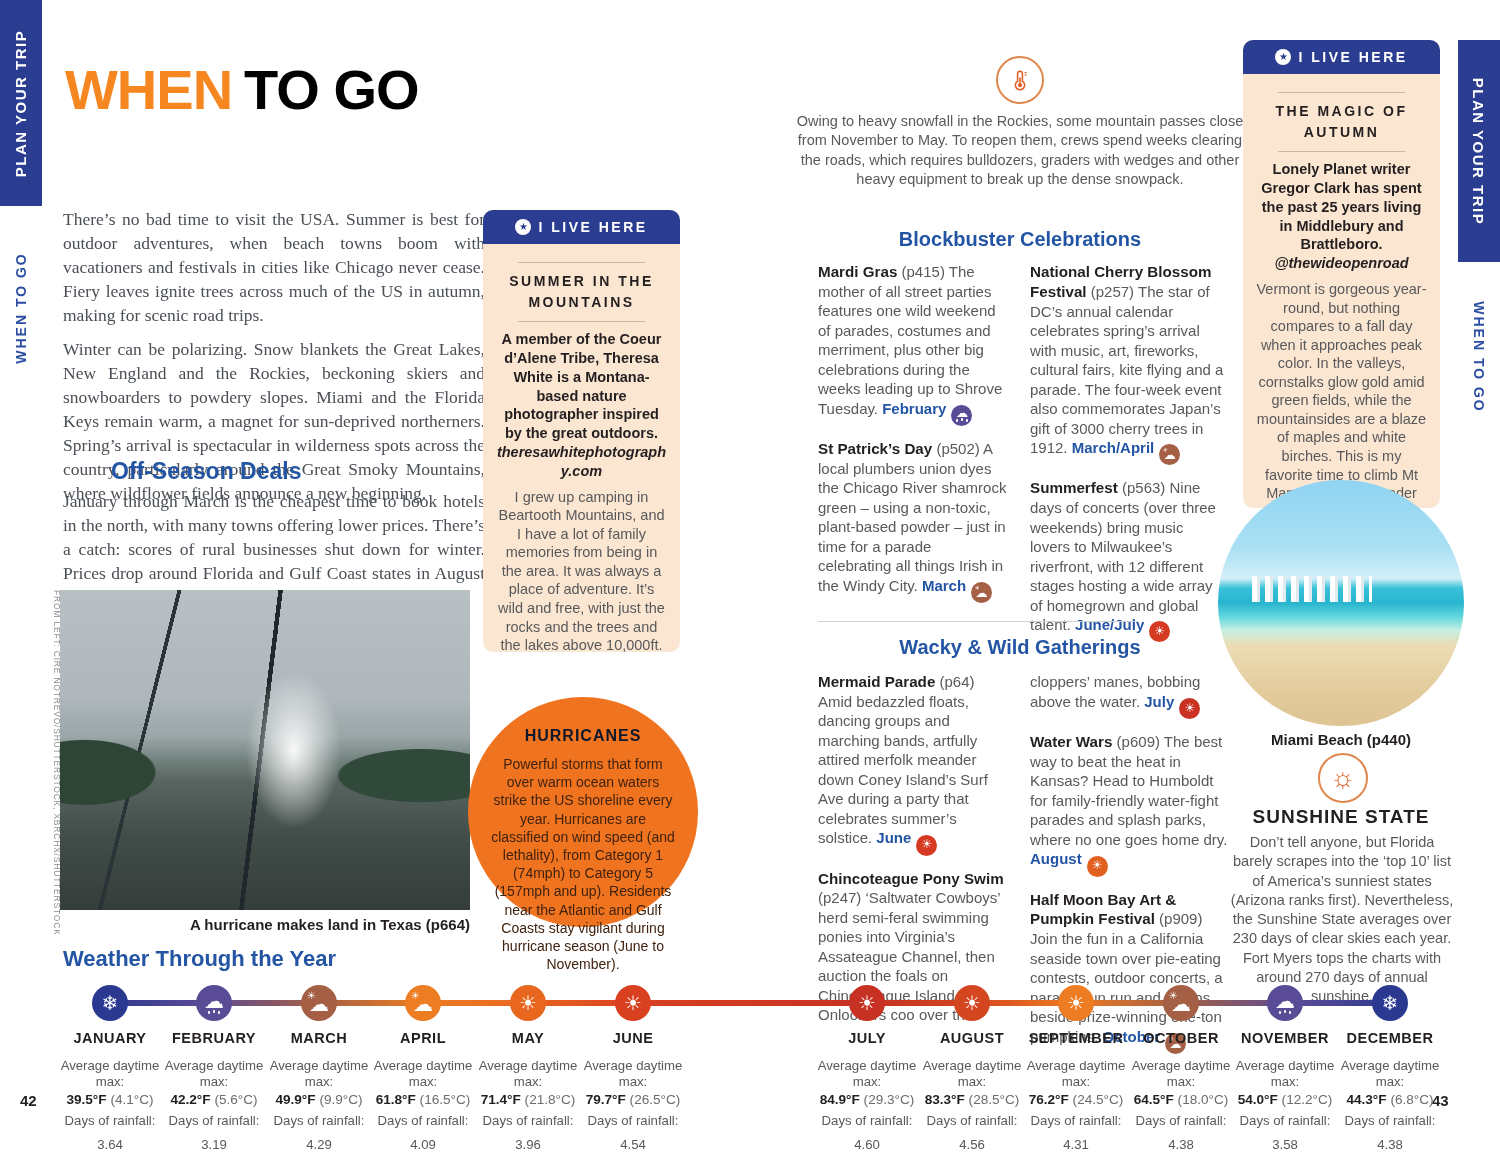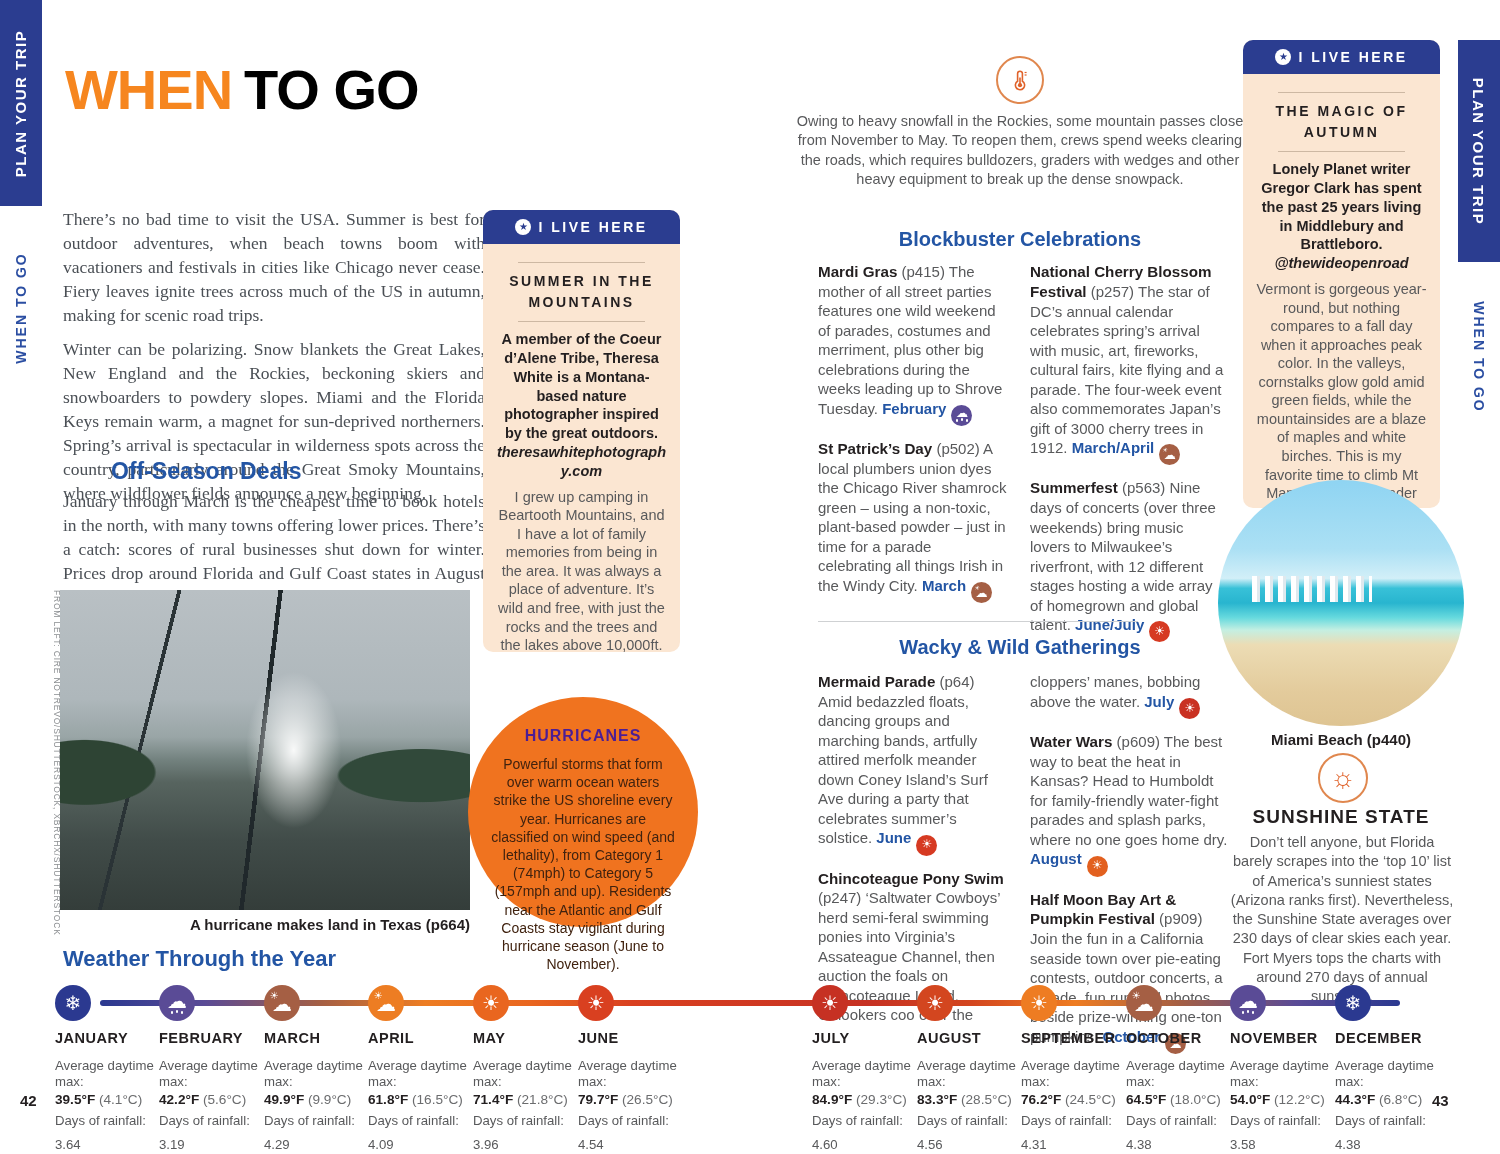--- a/index.html
+++ b/index.html
@@ -46,21 +46,21 @@
   .card-body{padding:10px 13px 12px;text-align:center;}
   .card hr{border:none;border-top:1px solid #cdb8a3;width:74%;margin:8px auto;}
   .card-sub{font-size:14px;font-weight:bold;letter-spacing:2.5px;color:#231f20;line-height:1.5;margin:4px 0;}
   .card-intro{font-size:14.5px;font-weight:bold;color:#231f20;line-height:1.3;margin-top:8px;}
   .card-url{font-style:italic;overflow-wrap:anywhere;}
   .card-text{font-size:14.5px;color:#58595b;line-height:1.28;margin-top:7px;}
 
   
   .bubble{width:230px;height:230px;border-radius:50%;background:#f0731f;text-align:center;
           padding:30px 22px;box-sizing:border-box;}
-  .bubble h3{margin:0 0 10px;font-size:16px;letter-spacing:1px;color:#4c1d95;}
+  .bubble h3{margin:0 0 10px;font-size:16px;letter-spacing:1px;color:#0f172a;}
   .bubble p{margin:0;font-size:14px;line-height:1.3;color:#40220f;text-align:center;}
 
   
   .center{text-align:center;}
   .ring-icon{width:44px;height:44px;border-radius:50%;border:2px solid #e0874e;display:flex;
              align-items:center;justify-content:center;margin:0 auto;}
   .throes-title{font-size:17px;font-weight:bold;letter-spacing:1.5px;margin-top:10px;}
   .throes-body{font-size:14.5px;color:#58595b;line-height:1.33;margin-top:8px;}
   .sec-h{font-size:20px;font-weight:bold;color:#2355a4;}
   .event{margin:0 0 13px;font-size:15px;line-height:1.3;color:#58595b;}
@@ -92,21 +92,21 @@
             align-items:center;justify-content:center;color:#e0622a;font-size:28px;margin:0 auto;}
   .sunshine-h{font-size:19px;font-weight:bold;letter-spacing:1px;}
   .sunshine-p{font-size:14.5px;color:#58595b;line-height:1.33;}
   .pnum{font-size:15px;font-weight:bold;color:#231f20;}
 
   
   .w-h{font-size:22px;font-weight:bold;color:#2355a4;}
   .tline{height:6px;border-radius:3px;background:linear-gradient(90deg,
       #2b3990 0%,#5a4b96 8%,#a55f44 17%,#ed7d23 25%,#e9661f 33%,#d94020 41%,
       #c63123 59%,#d3461f 67%,#ee7c22 75%,#a55f44 83%,#5a4b96 92%,#2b3990 100%);}
-  .month{width:110px;text-align:left;}
+  .month{width:110px;text-align:center;}
   .m-label{font-size:14.5px;font-weight:bold;letter-spacing:.5px;margin-top:9px;}
   .m-avg{font-size:13.2px;color:#58595b;line-height:1.22;margin-top:12px;}
   .m-temp{font-size:13.6px;color:#6b6c6e;margin-top:2px;}
   .m-temp b{color:#231f20;}
   .m-rain{font-size:13.2px;color:#58595b;margin-top:6px;}
   .m-rainv{font-size:13.2px;color:#58595b;margin-top:9px;}
 </style>
 </head>
 <body>
 

